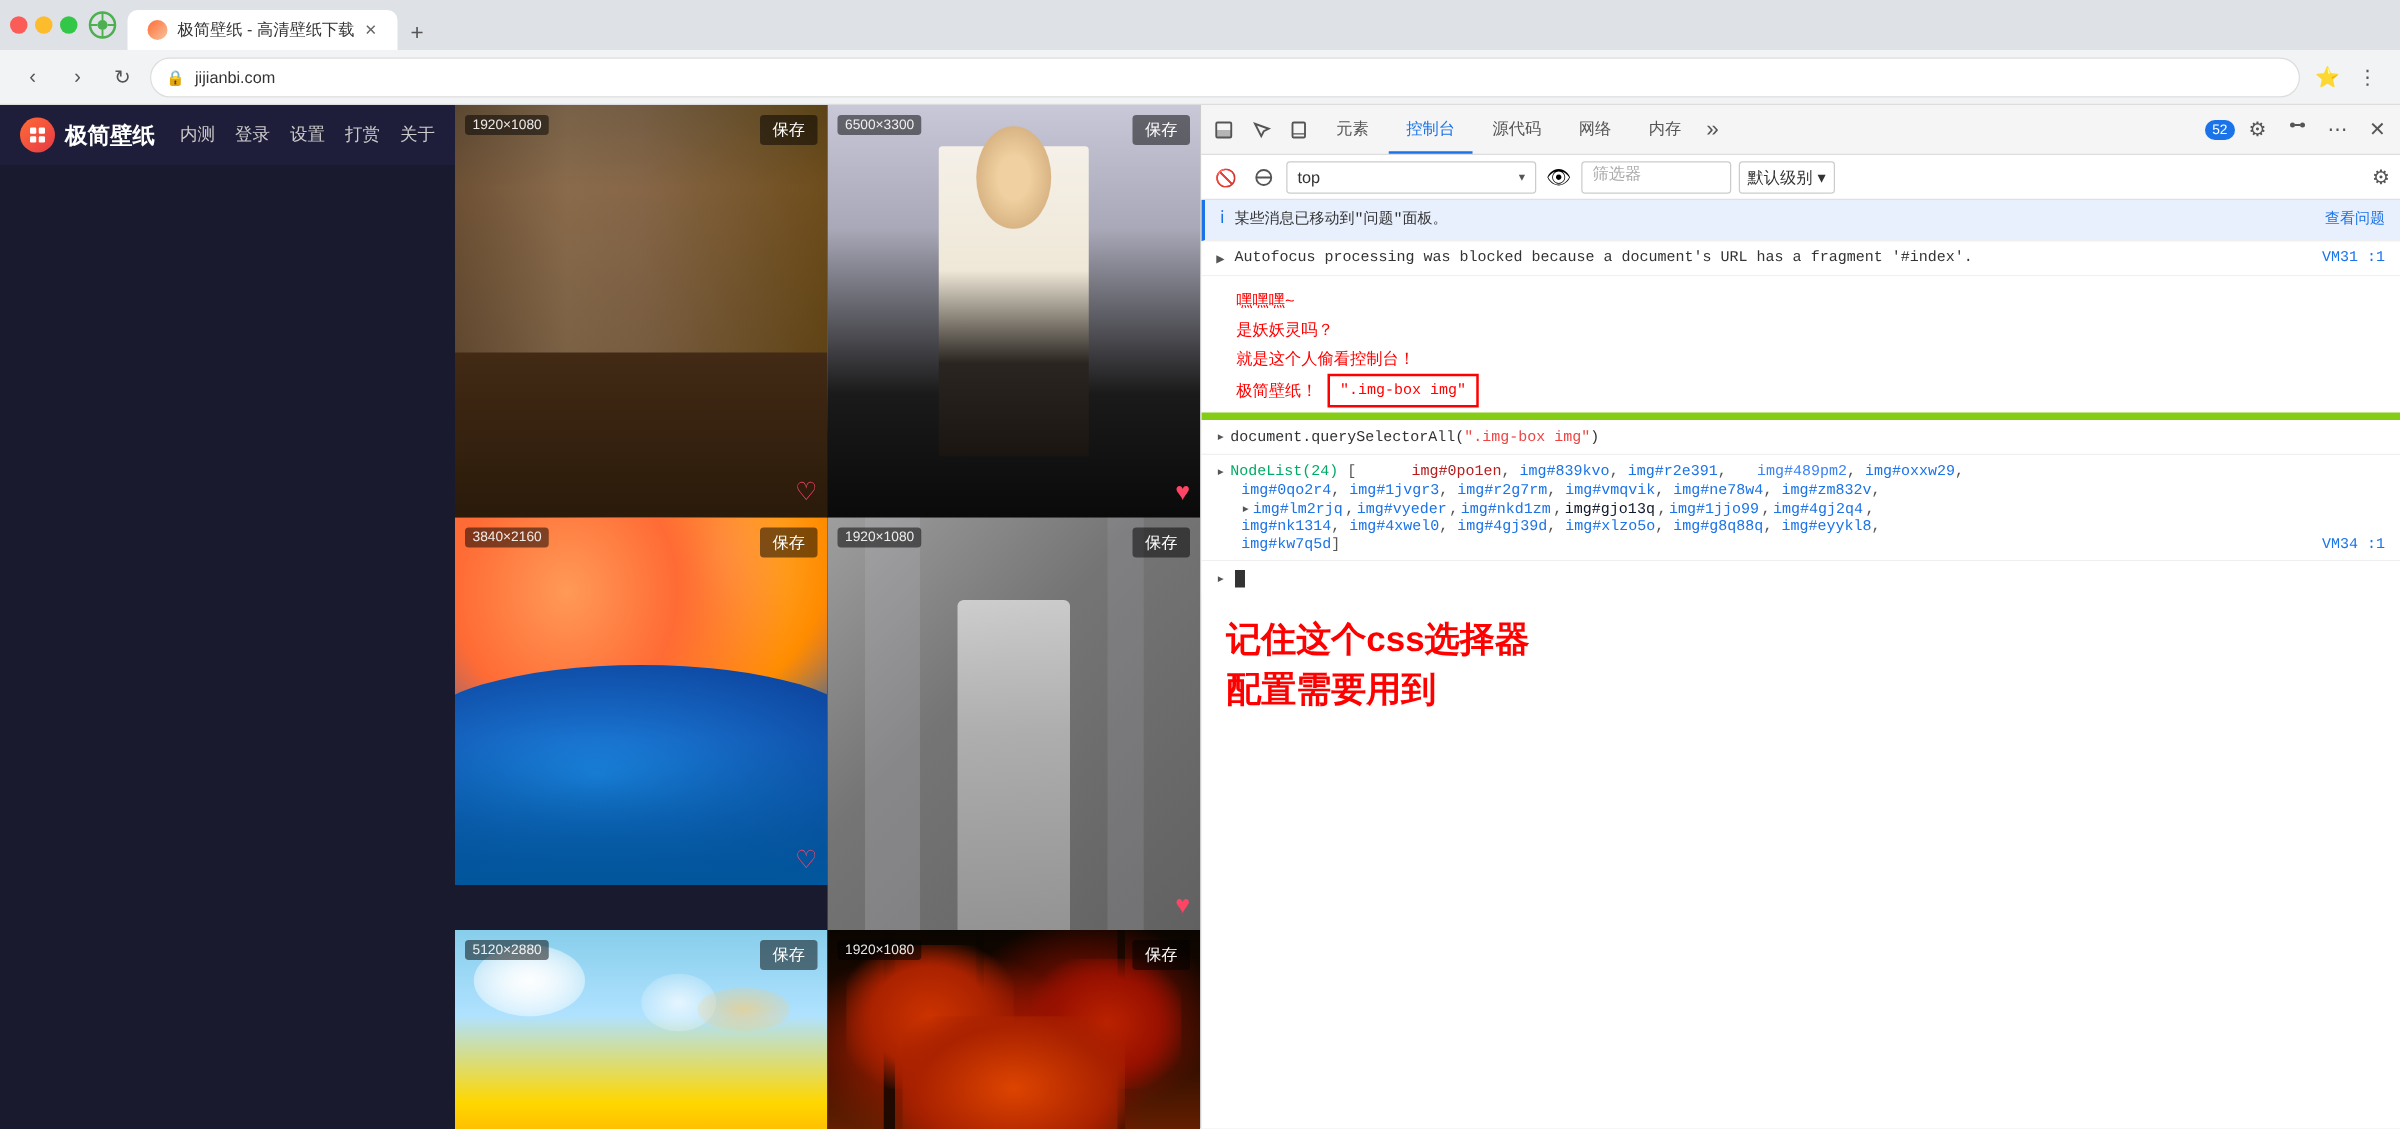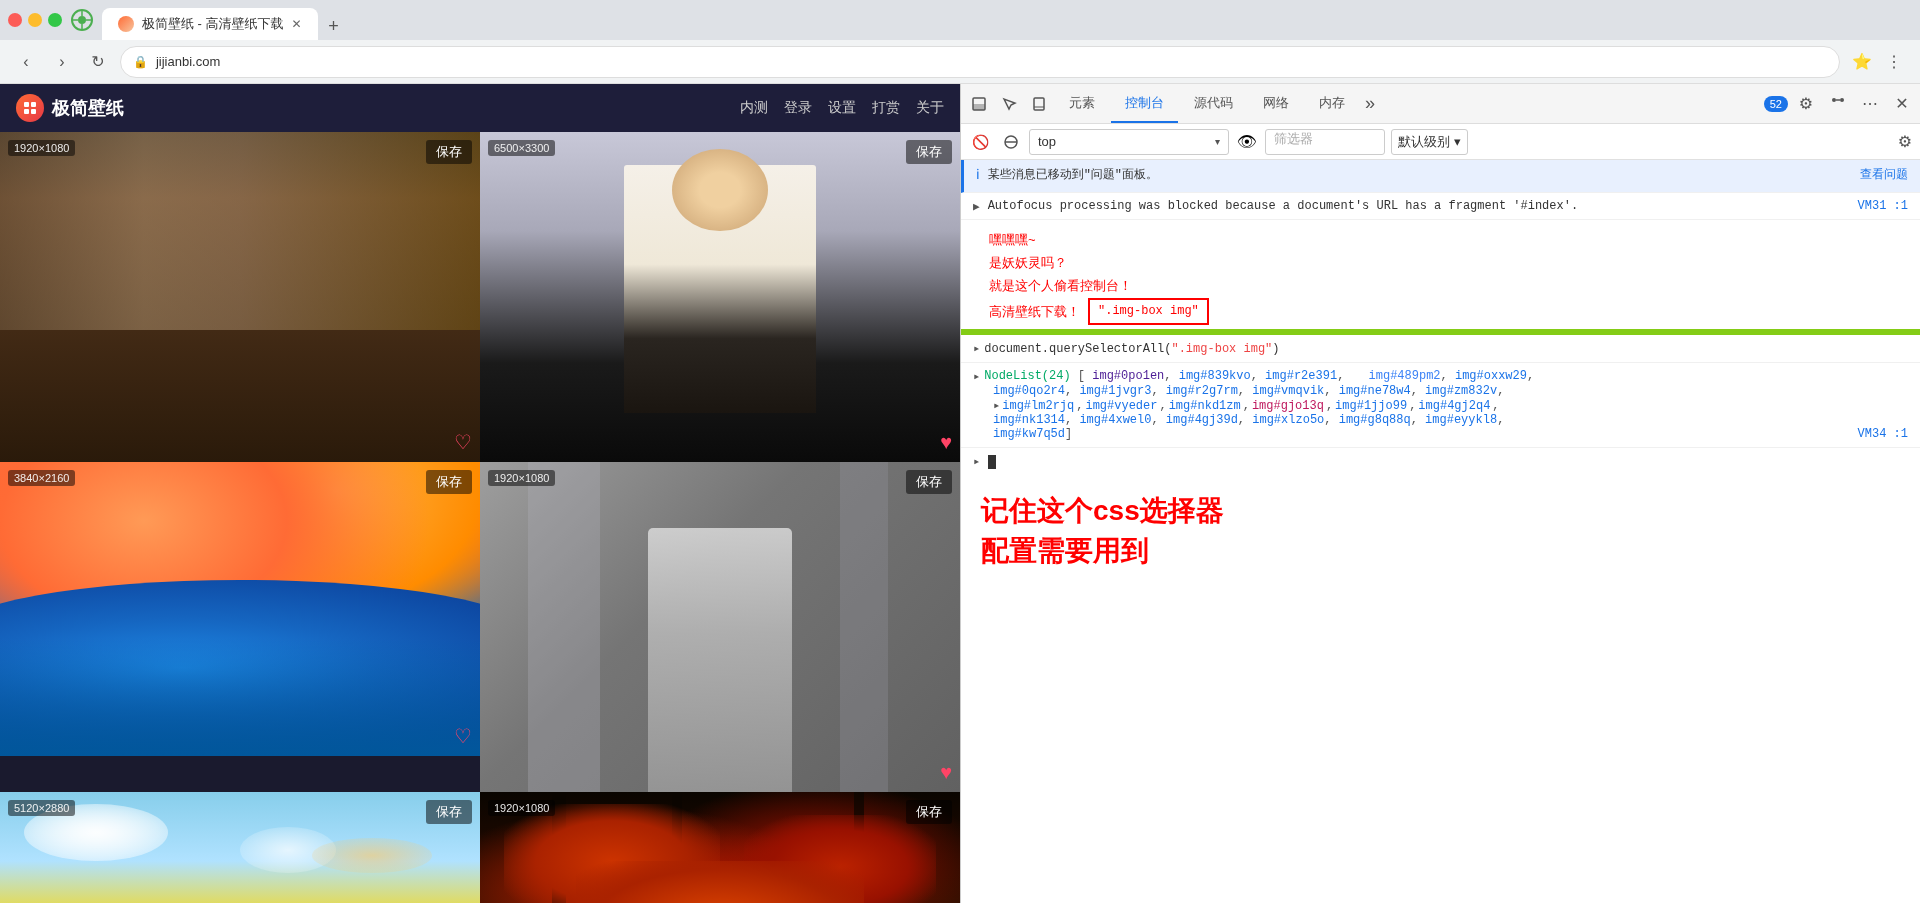--- a/index.html
+++ b/index.html
@@ -24,21 +24,21 @@
     .address-bar { flex: 1; height: 32px; background: #fff; border-radius: 16px; border: 1px solid #ddd; display: flex; align-items: center; padding: 0 12px; font-size: 13px; color: #333; gap: 8px; }
     .address-bar .lock-icon { color: #555; font-size: 12px; }
     .address-text { flex: 1; color: #333; }
     .browser-actions { display: flex; gap: 4px; align-items: center; }
     .action-btn { width: 28px; height: 28px; border-radius: 50%; display: flex; align-items: center; justify-content: center; cursor: pointer; color: #555; font-size: 16px; }
 
     
     .main-area { display: flex; flex: 1; overflow: hidden; }
 
     
-    .gallery-panel { width: 960px; flex-shrink: 0; background: #1a1a2e; display: flex; flex-direction: column; overflow: hidden; }
+    .gallery-panel { width: 960px; flex-shrink: 0; background: #1a1a2e; display: flex; overflow: hidden; }
     .gallery-nav { background: #1e1e3a; height: 48px; display: flex; align-items: center; padding: 0 16px; gap: 20px; flex-shrink: 0; }
     .gallery-logo { color: #fff; font-size: 18px; font-weight: bold; display: flex; align-items: center; gap: 8px; }
     .gallery-logo .logo-icon { width: 28px; height: 28px; border-radius: 50%; background: linear-gradient(135deg, #ff6b35, #e63946); display: flex; align-items: center; justify-content: center; }
     .gallery-logo .logo-icon svg { width: 16px; height: 16px; }
     .gallery-nav-items { display: flex; gap: 20px; align-items: center; }
     .gallery-nav-item { color: #ccc; font-size: 14px; cursor: pointer; padding: 4px 8px; border-radius: 4px; }
     .gallery-nav-item.active { color: #fff; background: rgba(255,255,255,0.15); border-bottom: 2px solid #fff; }
     .gallery-nav-right { margin-left: auto; display: flex; gap: 16px; }
     .gallery-nav-right-item { color: #ccc; font-size: 14px; cursor: pointer; }
 
@@ -399,40 +399,40 @@
         <span style="color:#333;font-size:12px;flex:1;font-family:'Courier New',monospace;">Autofocus processing was blocked because a document's URL has a fragment '#index'.</span>
         <a href="#" style="color:#1a73e8;font-size:12px;text-decoration:none;white-space:nowrap;">VM31 :1</a>
       </div>
 
       <div style="padding:8px 12px 4px 28px;border-bottom:6px solid #84cc16;background:#fff;">
         <div style="color:#ff0000;font-size:13px;line-height:1.8;font-family:'Microsoft YaHei',Arial,sans-serif;">
           <div>嘿嘿嘿~</div>
           <div>是妖妖灵吗？</div>
           <div>就是这个人偷看控制台！</div>
           <div style="display:flex;align-items:center;gap:8px;">
-            <span>高清壁纸下载！</span>
+            <span>极简壁纸！</span>
             <span style="border:2px solid #ff0000;padding:1px 8px;font-family:'Courier New',monospace;font-size:12px;color:#ff0000;">".img-box img"</span>
           </div>
         </div>
       </div>
 
       <div style="padding:6px 12px;border-bottom:1px solid #f0f0f0;display:flex;align-items:center;gap:4px;background:#fff;">
         <span style="color:#555;font-size:12px;">▸</span>
         <span style="font-family:'Courier New',monospace;font-size:12px;">
           <span style="color:#333;">document.querySelectorAll(</span><span style="color:#e44;">".img-box img"</span><span style="color:#333;">)</span>
         </span>
       </div>
 
       <div style="padding:6px 12px;border-bottom:1px solid #f0f0f0;background:#fff;">
         <div style="display:flex;align-items:flex-start;gap:4px;">
           <span style="color:#555;font-size:12px;cursor:pointer;">▸</span>
           <span style="font-family:'Courier New',monospace;font-size:12px;">
             <span style="color:#0a6;">NodeList(24)</span>
             <span style="color:#555;"> [</span>
-            <span style="color:#4c1d95;">img#0po1en</span><span style="color:#555;">, </span>
+            <span style="color:#b91c1c;margin-left:37px;">img#0po1en</span><span style="color:#555;">, </span>
             <span style="color:#1a73e8;">img#839kvo</span><span style="color:#555;">, </span>
             <span style="color:#1a73e8;">img#r2e391</span><span style="color:#555;">, </span>
             <span style="color:#3b82f6;margin-left:17px;">img#489pm2</span><span style="color:#555;">, </span>
             <span style="color:#1a73e8;">img#oxxw29</span><span style="color:#555;">,</span>
           </span>
         </div>
         <div style="padding-left:20px;font-family:'Courier New',monospace;font-size:12px;">
           <span style="color:#1a73e8;">img#0qo2r4</span><span style="color:#555;">, </span>
           <span style="color:#1a73e8;">img#1jvgr3</span><span style="color:#555;">, </span>
           <span style="color:#1a73e8;">img#r2g7rm</span><span style="color:#555;">, </span>
@@ -441,21 +441,21 @@
           <span style="color:#1a73e8;">img#zm832v</span><span style="color:#555;">,</span>
         </div>
         <div style="padding-left:20px;font-family:'Courier New',monospace;font-size:12px;display:flex;align-items:center;gap:2px;">
           <span style="color:#555;cursor:pointer;">▸</span>
           <span style="color:#1a73e8;">img#lm2rjq</span>
             <span style="color:#555;">, </span>
           <span style="color:#1a73e8;">img#vyeder</span>
             <span style="color:#555;">, </span>
           <span style="color:#1a73e8;">img#nkd1zm</span>
             <span style="color:#555;">, </span>
-          <span style="color:#be185d;">img#gjo13q</span>
+          <span style="color:#0f172a;">img#gjo13q</span>
             <span style="color:#555;">, </span>
           <span style="color:#1a73e8;">img#1jjo99</span>
             <span style="color:#555;">, </span>
           <span style="color:#1a73e8;">img#4gj2q4</span>
             <span style="color:#555;">,</span>
         </div>
         <div style="padding-left:20px;font-family:'Courier New',monospace;font-size:12px;">
           <span style="color:#1a73e8;">img#nk1314</span><span style="color:#555;">, </span>
           <span style="color:#1a73e8;">img#4xwel0</span><span style="color:#555;">, </span>
           <span style="color:#1a73e8;">img#4gj39d</span><span style="color:#555;">, </span>

